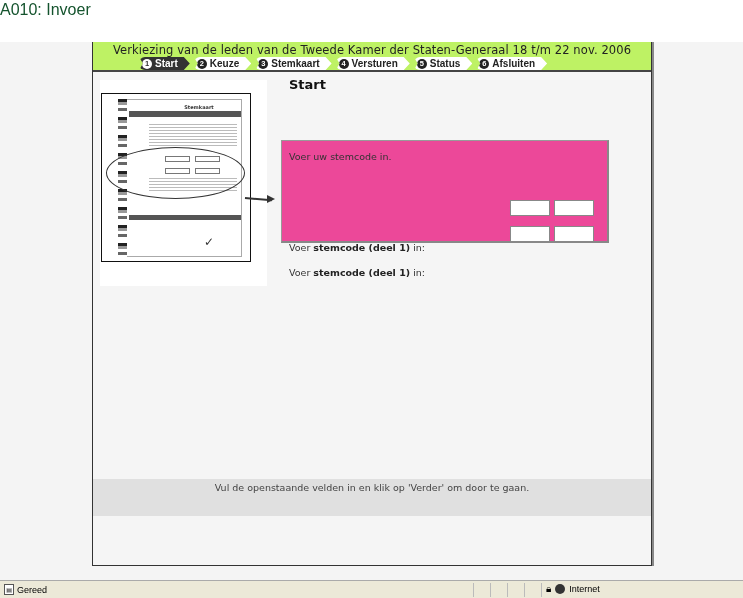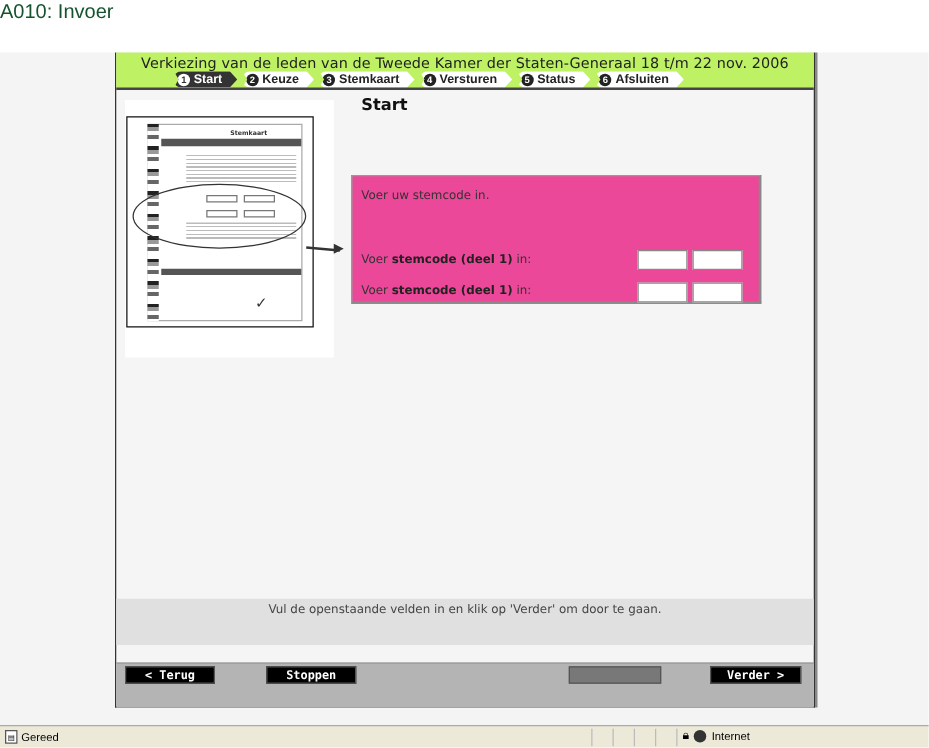--- a/index.html
+++ b/index.html
@@ -34,21 +34,21 @@
   .mini-input { position: absolute; width: 25px; height: 6px; border: 1px solid #777; background: #fff; }
   .oval { position: absolute; left: 4px; top: 53px; width: 139px; height: 52px; border: 1.5px solid #333; border-radius: 50%; }
   .arrow-line { position: absolute; left: 143px; top: 103px; width: 27px; height: 1.5px; background: #333; transform: rotate(5deg); transform-origin: left center; }
   .arrow-head { position: absolute; left: 165px; top: 101px; width: 0; height: 0; border-top: 4px solid transparent; border-bottom: 4px solid transparent; border-left: 8px solid #333; }
   .check { position: absolute; left: 85px; top: 135px; font-size: 12px; color: #333; }
 
   .page-title { position: absolute; left: 196px; top: 35px; font-size: 13px; font-weight: bold; color: #111; }
 
   .form-box { position: absolute; left: 188px; top: 98px; width: 328px; height: 103px; background: #ec4899; border: 1px solid #999; border-right: 2px solid #888; border-bottom: 2px solid #888; }
   .form-intro { position: absolute; left: 7px; top: 10px; font-size: 9.5px; color: #333; }
-  .form-row { position: absolute; left: 7px; font-size: 9.5px; color: #333; }
+  .form-row { position: absolute; left: 7px; font-size: 9.5px; color: #333; margin-top: 40px; }
   .form-row b { color: #222; }
   .row1 { top: 61px; }
   .row2 { top: 86px; }
   .code-input { position: absolute; width: 40px; height: 16px; background: #fff; border: 1px solid #888; font-size: 9px; }
   .help { position: absolute; left: 191px; top: 240px; width: 330px; font-size: 9.5px; color: #333; line-height: 12.5px; }
 
   .instr-band { position: absolute; left: 0; top: 437px; width: 100%; height: 37px; background: #e0e0e0; }
   .instr-text { position: absolute; left: 0; right: 0; top: 3px; text-align: center; font-size: 9.5px; color: #444; }
   .nav-band { position: absolute; left: 0; top: 488px; width: 100%; height: 36px; background: #b4b4b4; border-top: 1px solid #999; }
   .navbtn { position: absolute; top: 2px; height: 14px; background: #000; color: #fff; font-family: "DejaVu Sans Mono", monospace; font-size: 9.5px; font-weight: bold; display: flex; align-items: center; justify-content: center; border: 1px solid #555; cursor: pointer; }
@@ -132,26 +132,20 @@
     <div class="form-row row2"><span>Voer </span><b>stemcode (deel 1)</b><span> in:</span></div>
     <input class="code-input" style="left: 228px; top: 85px;" value="">
     <input class="code-input" style="left: 272px; top: 85px;" value="">
   </div>
 
 
   <div class="instr-band">
     <div class="instr-text">Vul de openstaande velden in en klik op 'Verder' om door te gaan.</div>
   </div>
 
-  <div class="nav-band">
-    <div class="navbtn" style="left:7px; width:72px;">&lt; Terug</div>
-    <div class="navbtn" style="left:120px; width:72px;">Stoppen</div>
-    <div class="navbtn disabled" style="left:362px; width:74px;"></div>
-    <div class="navbtn" style="left:475px; width:73px;">Verder &gt;</div>
-  </div>
 </div>
 <div class="app-right-shadow"></div>
 
 <div class="statusbar">
   <div class="status-left">
     <span class="status-icon-page">▤</span>
     <span>Gereed</span>
   </div>
   <div class="seg" style="left:473px;"></div>
   <div class="seg" style="left:490px;"></div>

